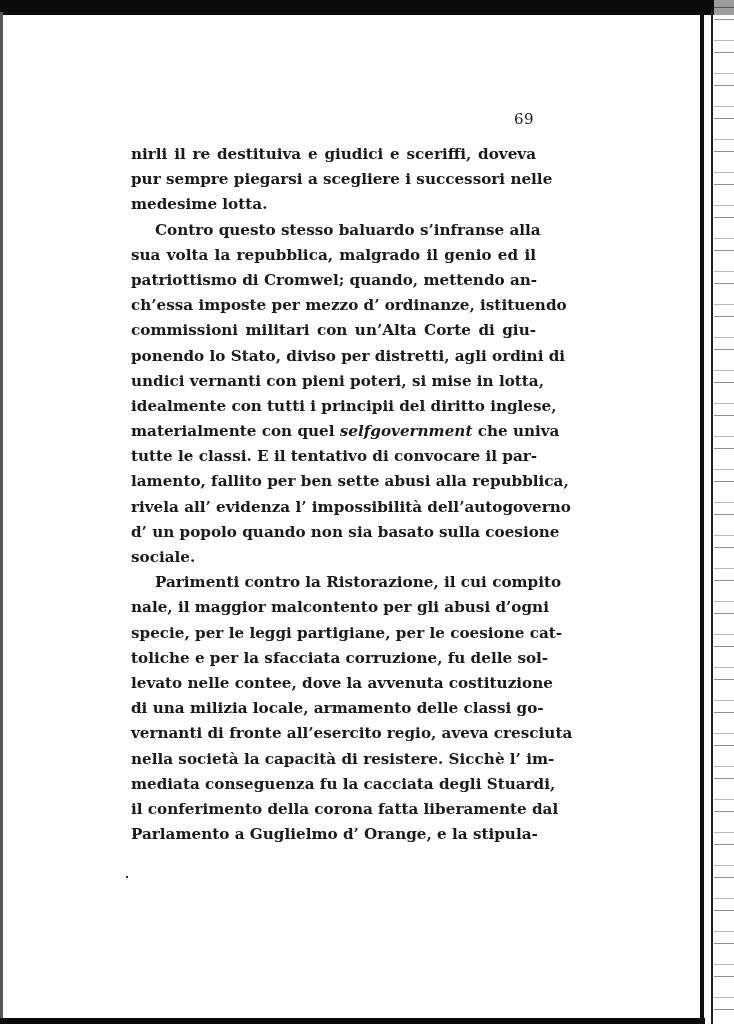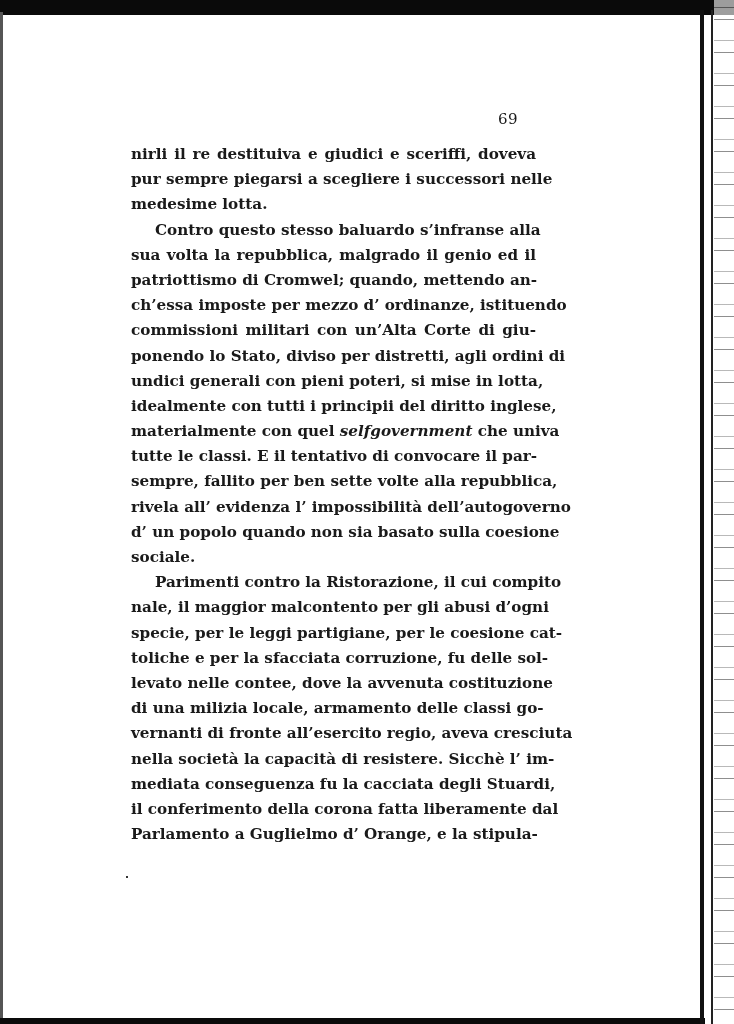--- a/index.html
+++ b/index.html
@@ -13,21 +13,21 @@
   .bottom-bar { position: absolute; left: 0; bottom: 0; width: 705px; height: 6px; background: #0a0a0a; }
   .left-edge { position: absolute; left: 0; top: 12px; width: 3px; height: 1012px; background: #555; }
   .right-rule-1 { position: absolute; left: 700px; top: 10px; width: 4px; height: 1014px; background: #111; }
   .right-rule-2 { position: absolute; left: 711px; top: 10px; width: 2px; height: 1014px; background: #222; }
   .right-noise {
     position: absolute; left: 714px; top: 0; width: 20px; height: 1024px;
     background: repeating-linear-gradient(180deg, #ffffff 0 7px, #8a8a8a 7px 8px, #ffffff 8px 19px, #444 19px 20px, #ffffff 20px 33px);
     opacity: 0.6;
   }
   .page-number {
-    position: absolute; left: 498px; top: 110px;
+    position: absolute; left: 514px; top: 110px;
     font-size: 15px; letter-spacing: 0.5px;
   }
   .text-block {
     position: absolute; left: 131px; top: 142px; width: 405px; font-weight: bold;
   }
   .line {
     height: 25.2px; line-height: 25.2px;
     font-size: 15.2px;
     white-space: nowrap;
     text-align: justify; text-align-last: justify;
@@ -53,25 +53,25 @@
 <div class="text-block" id="text-block">
     <div class="line">nirli il re destituiva e giudici e sceriffi, doveva</div>
     <div class="line">pur sempre piegarsi a scegliere i successori nelle</div>
     <div class="line last">medesime lotta.</div>
     <div class="line indent">Contro questo stesso baluardo s’infranse alla</div>
     <div class="line">sua volta la repubblica, malgrado il genio ed il</div>
     <div class="line">patriottismo di Cromwel; quando, mettendo an-</div>
     <div class="line">ch’essa imposte per mezzo d’ ordinanze, istituendo</div>
     <div class="line">commissioni militari con un’Alta Corte di giu-</div>
     <div class="line">ponendo lo Stato, diviso per distretti, agli ordini di</div>
-    <div class="line">undici generali con pieni poteri, si mise in lotta,</div>
+    <div class="line">undici vernanti con pieni poteri, si mise in lotta,</div>
     <div class="line">idealmente con tutti i principii del diritto inglese,</div>
     <div class="line"><span>materialmente con quel </span><span class="ital">selfgovernment</span><span> che univa</span></div>
     <div class="line">tutte le classi. E il tentativo di convocare il par-</div>
-    <div class="line">sempre, fallito per ben sette volte alla repubblica,</div>
+    <div class="line">lamento, fallito per ben sette abusi alla repubblica,</div>
     <div class="line">rivela all’ evidenza l’ impossibilità dell’autogoverno</div>
     <div class="line">d’ un popolo quando non sia basato sulla coesione</div>
     <div class="line last">sociale.</div>
     <div class="line indent">Parimenti contro la Ristorazione, il cui compito</div>
     <div class="line">nale, il maggior malcontento per gli abusi d’ogni</div>
     <div class="line">specie, per le leggi partigiane, per le coesione cat-</div>
     <div class="line">toliche e per la sfacciata corruzione, fu delle sol-</div>
     <div class="line">levato nelle contee, dove la avvenuta costituzione</div>
     <div class="line">di una milizia locale, armamento delle classi go-</div>
     <div class="line">vernanti di fronte all’esercito regio, aveva cresciuta</div>

